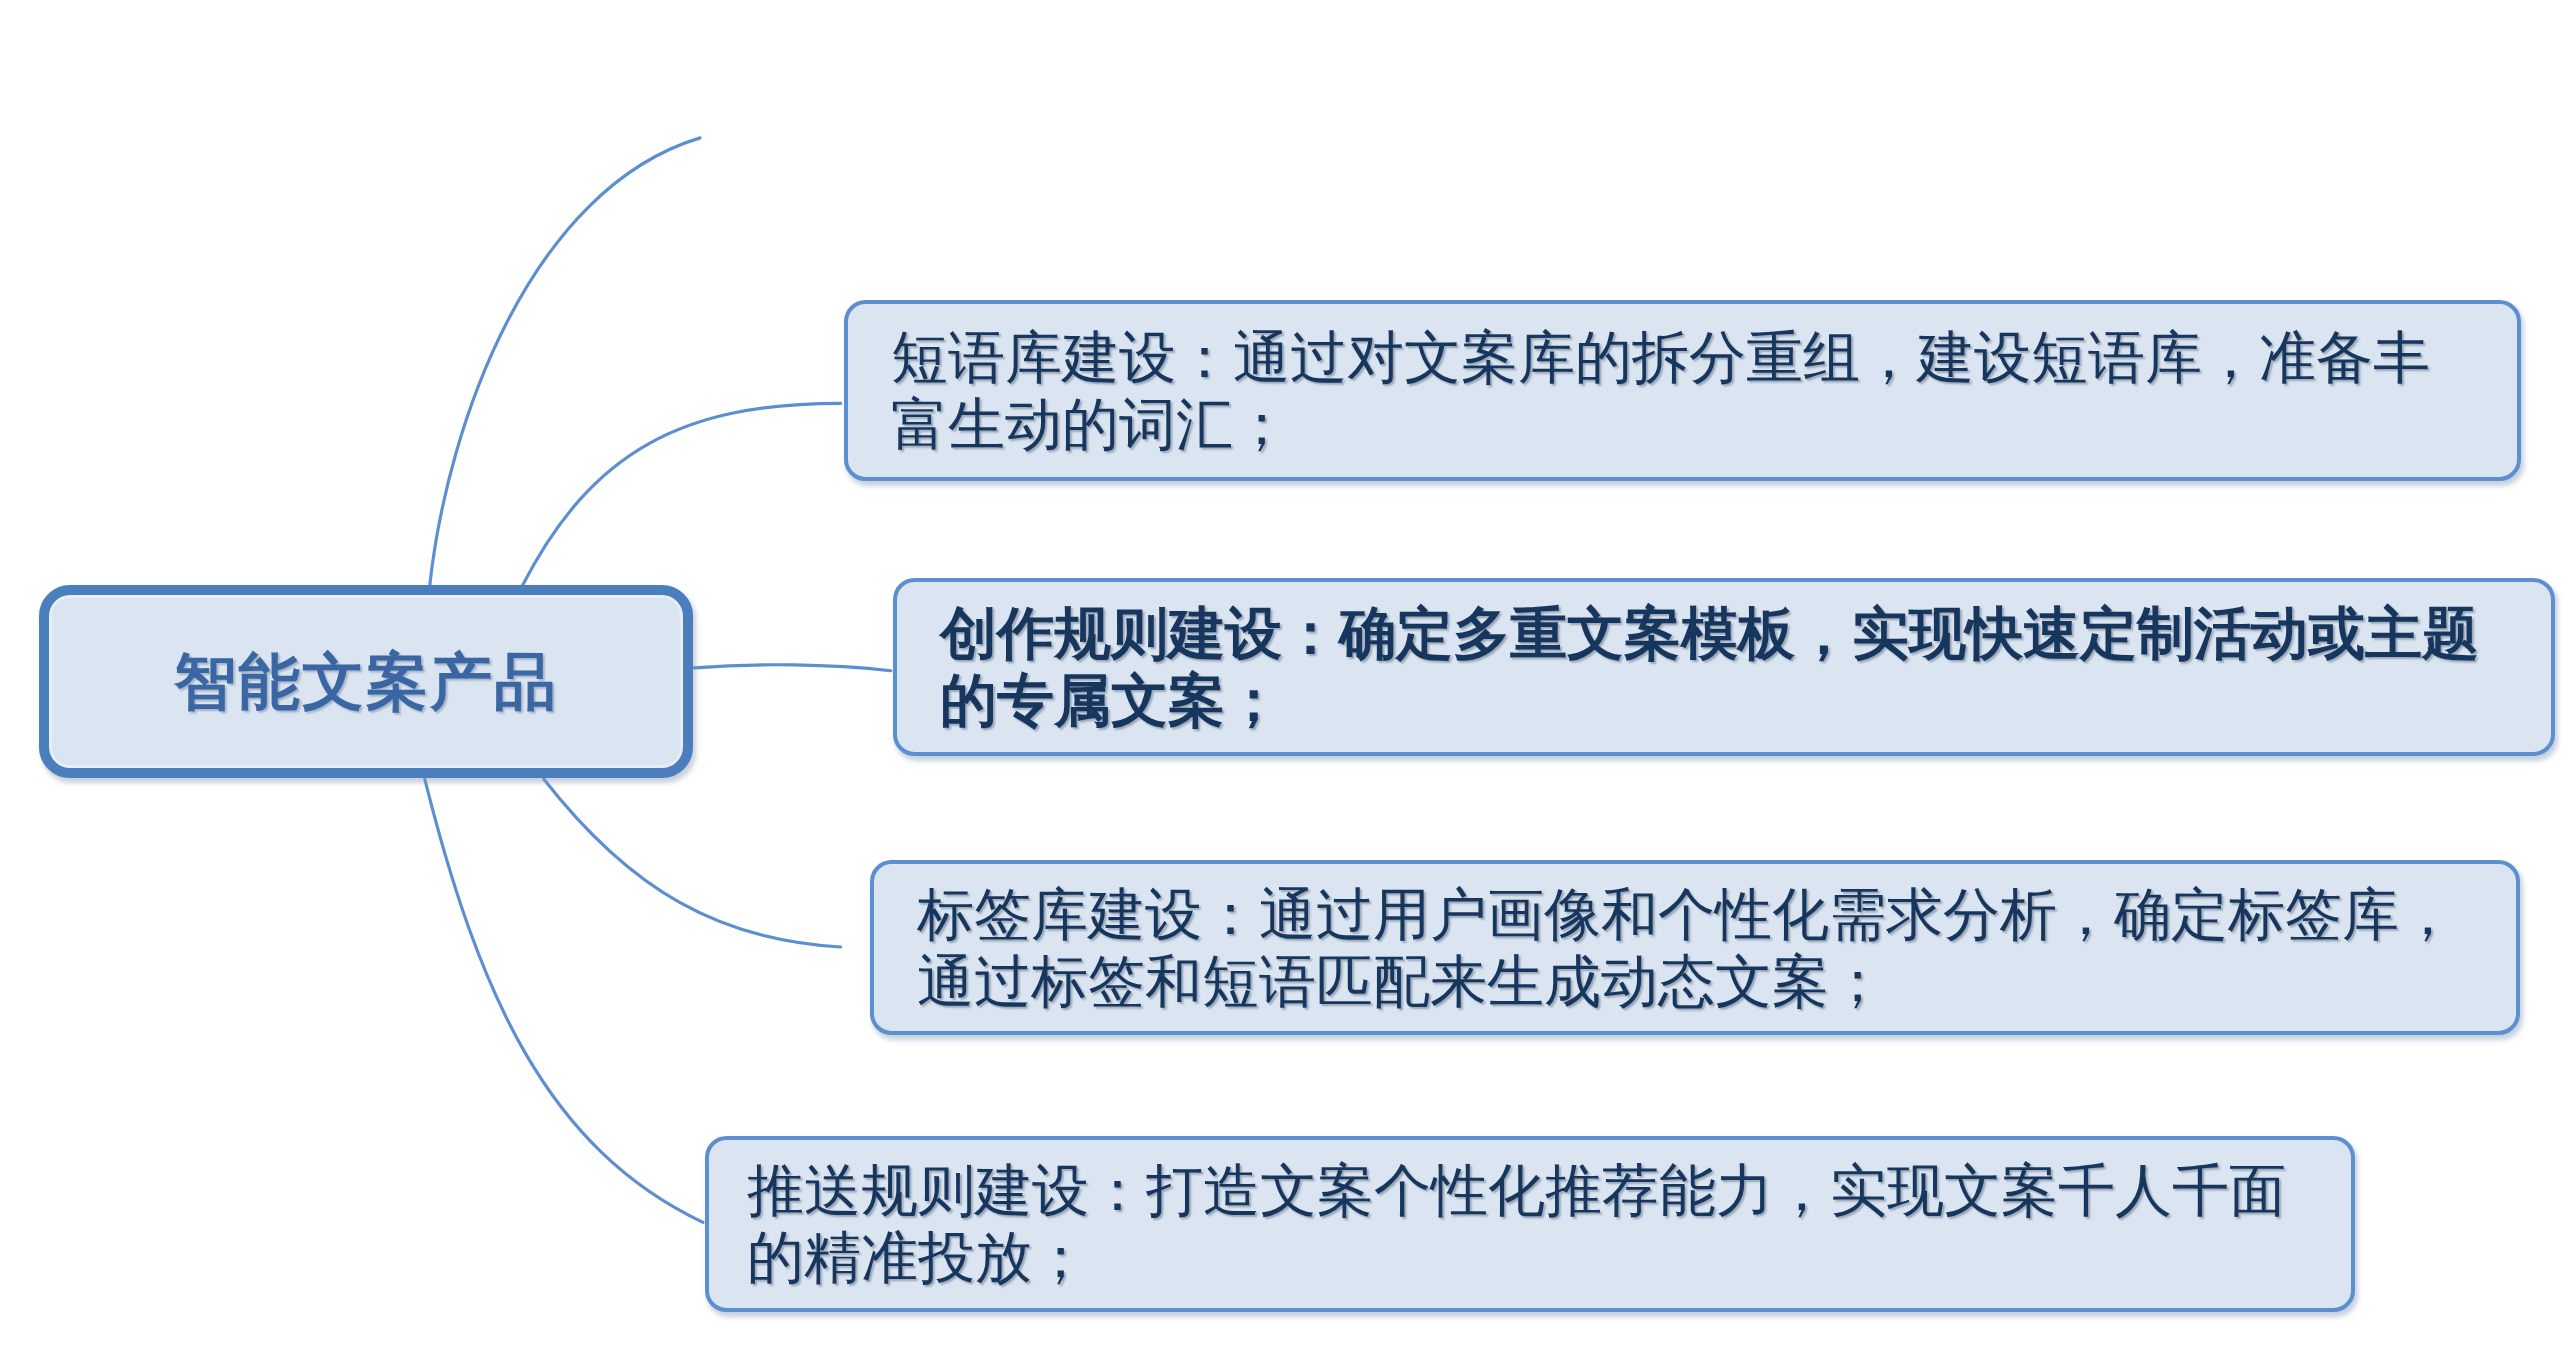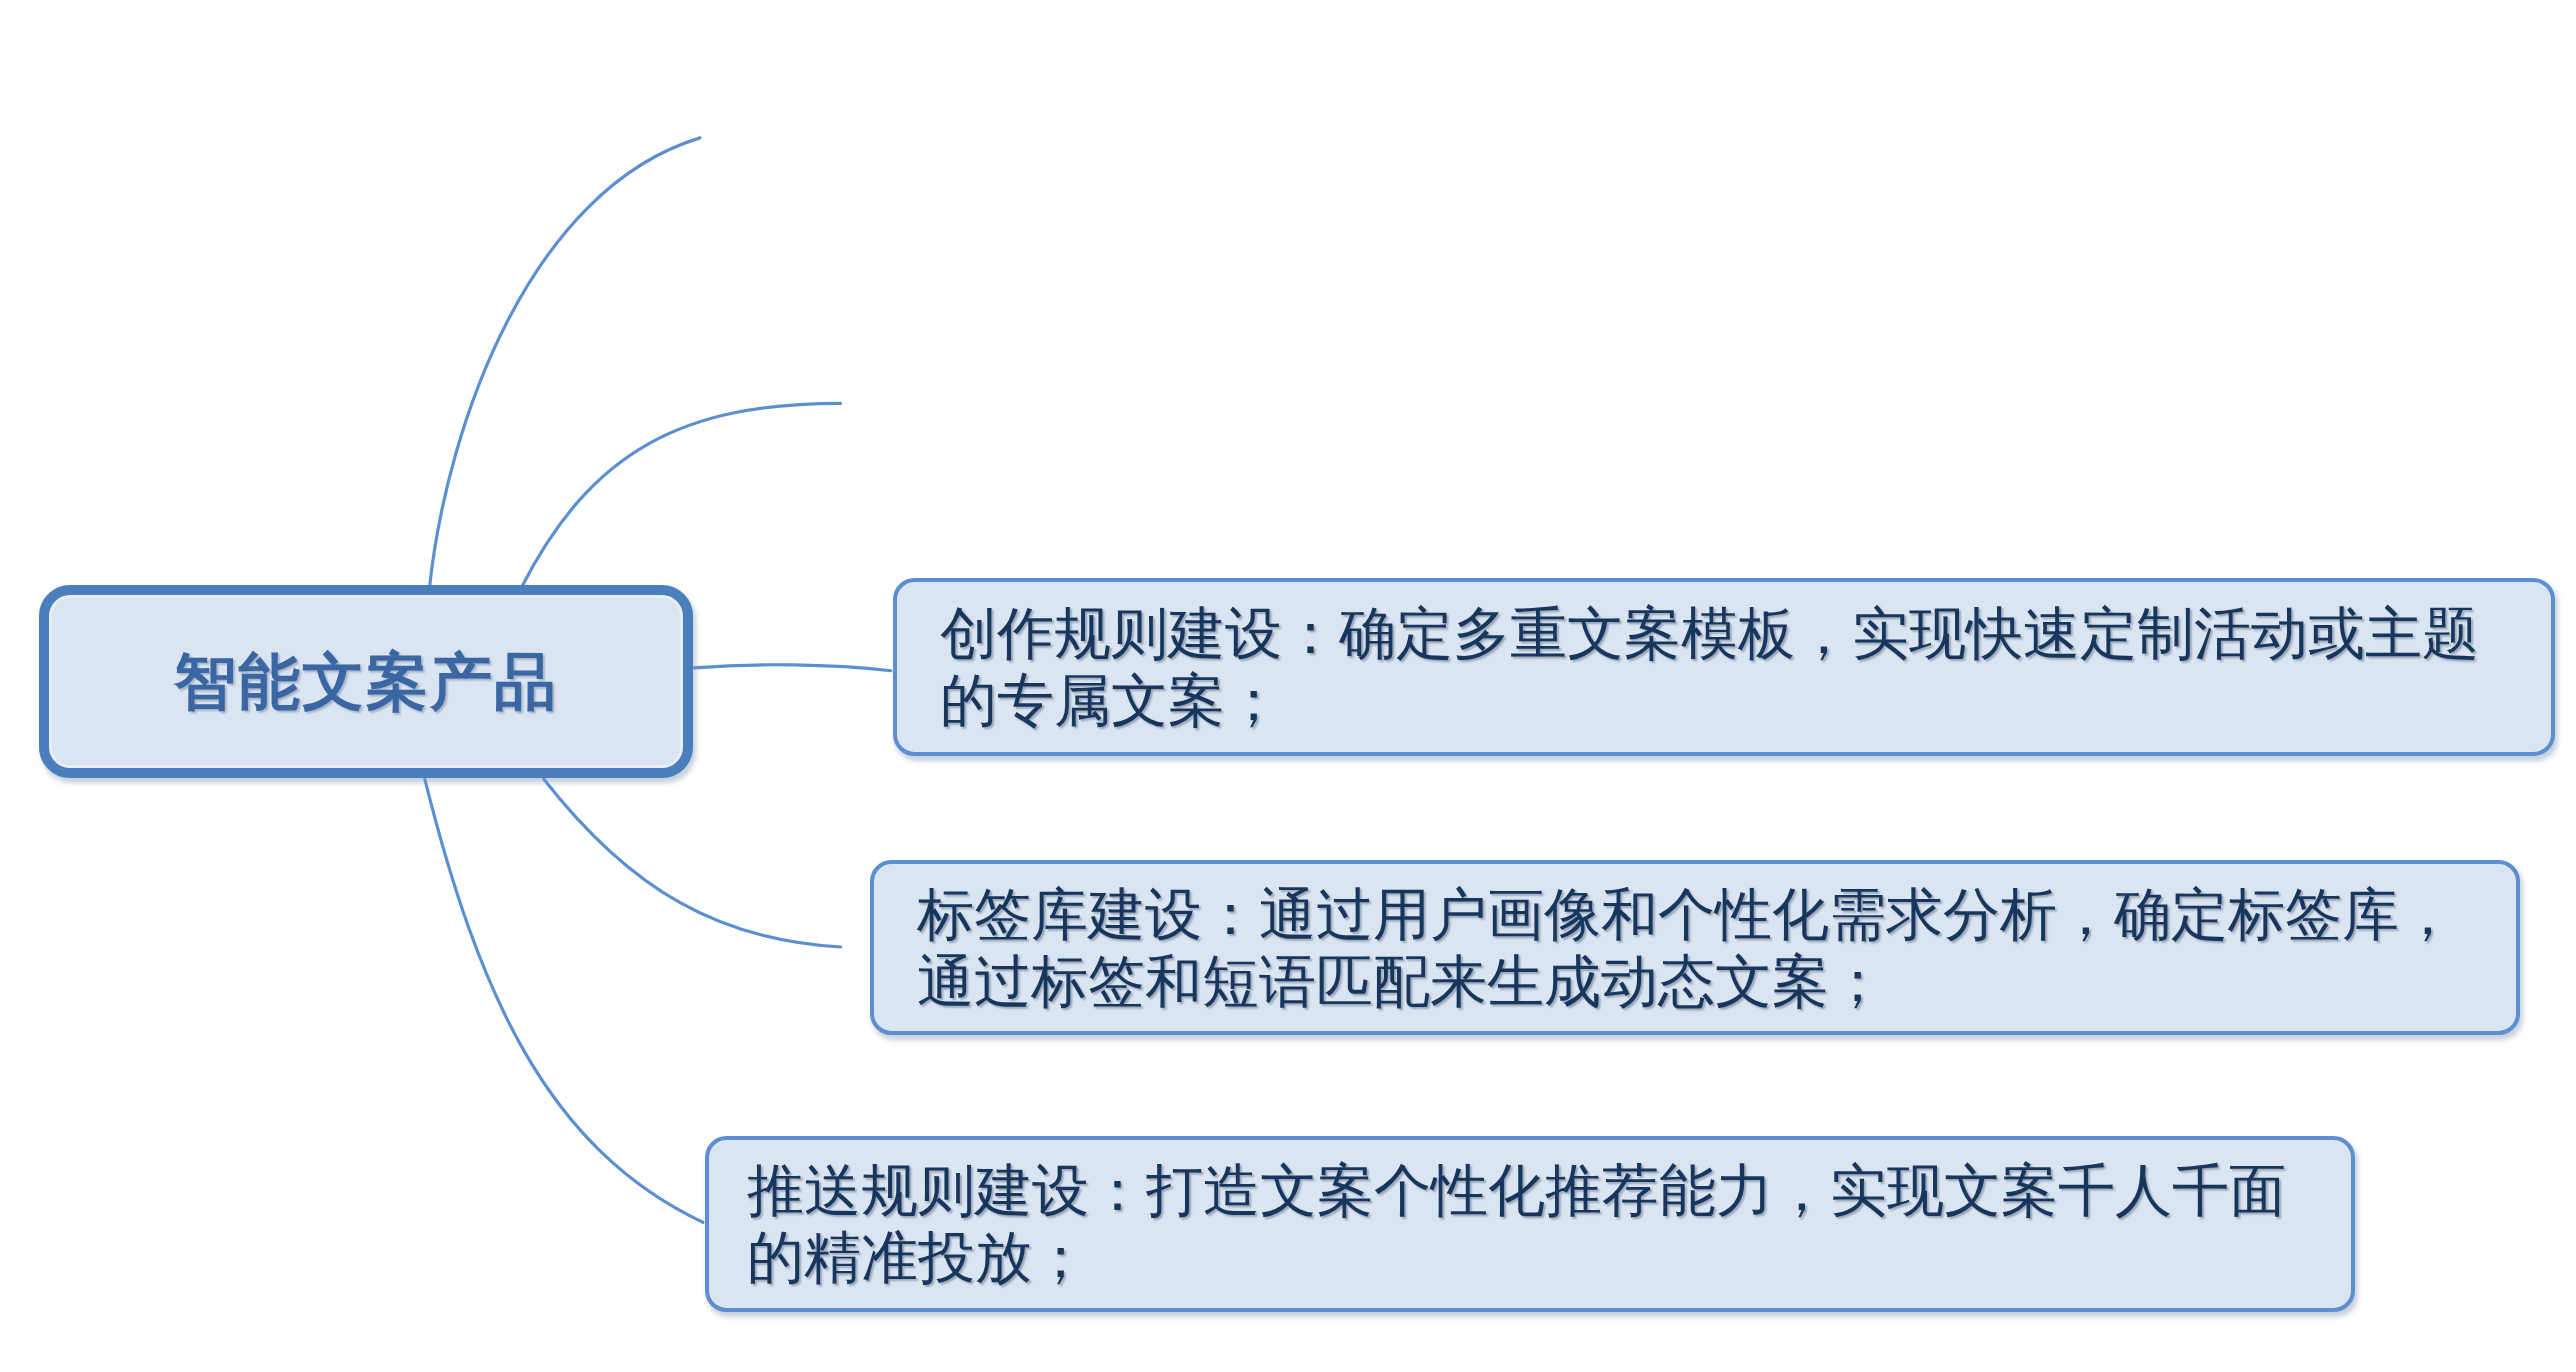--- a/index.html
+++ b/index.html
@@ -62,21 +62,21 @@
   }
   .branch-text {
     font-size: 57px;
     line-height: 67px;
     color: var(--branch-text, #17365d);
     text-shadow: 2px 2px 2px rgba(60,75,100,0.4);
   }
   
   .b0 { left: 703px; top: 77px;   width: 1308px; height: 122px; }
   .b1 { left: 844px; top: 300px;  width: 1677px; height: 181px; }
-  .b2 { left: 893px; top: 578px;  width: 1662px; height: 178px; }
+  .b2 { left: 893px; top: 578px;  width: 1662px; height: 178px; font-weight: bold; }
   .b3 { left: 870px; top: 860px;  width: 1650px; height: 175px; }
   .b4 { left: 705px; top: 1136px; width: 1650px; height: 176px; padding-left: 38px; }
 </style>
 </head>
 <body>
 
 <div class="canvas">
 
   <svg class="connectors" viewBox="0 0 2620 1396" xmlns="http://www.w3.org/2000/svg">
     <path d="M 437 596 C 455 430, 540 192, 712 140"></path>
@@ -84,20 +84,23 @@
     <path d="M 706 679 C 770 674, 845 675, 906 682"></path>
     <path d="M 553 792 C 642 906, 732 956, 855 963"></path>
     <path d="M 432 792 C 487 1012, 557 1168, 715 1243"></path>
   </svg>
 
   <div class="node root-node">
     <span class="root-label">智能文案产品</span>
   </div>
 
 
+  <div class="node branch b1">
+    <span class="branch-text">短语库建设：通过对文案库的拆分重组，建设短语库，准备丰富生动的词汇；</span>
+  </div>
 
   <div class="node branch b2">
     <span class="branch-text">创作规则建设：确定多重文案模板，实现快速定制活动或主题的专属文案；</span>
   </div>
 
   <div class="node branch b3">
     <span class="branch-text">标签库建设：通过用户画像和个性化需求分析，确定标签库，通过标签和短语匹配来生成动态文案；</span>
   </div>
 
   <div class="node branch b4">

